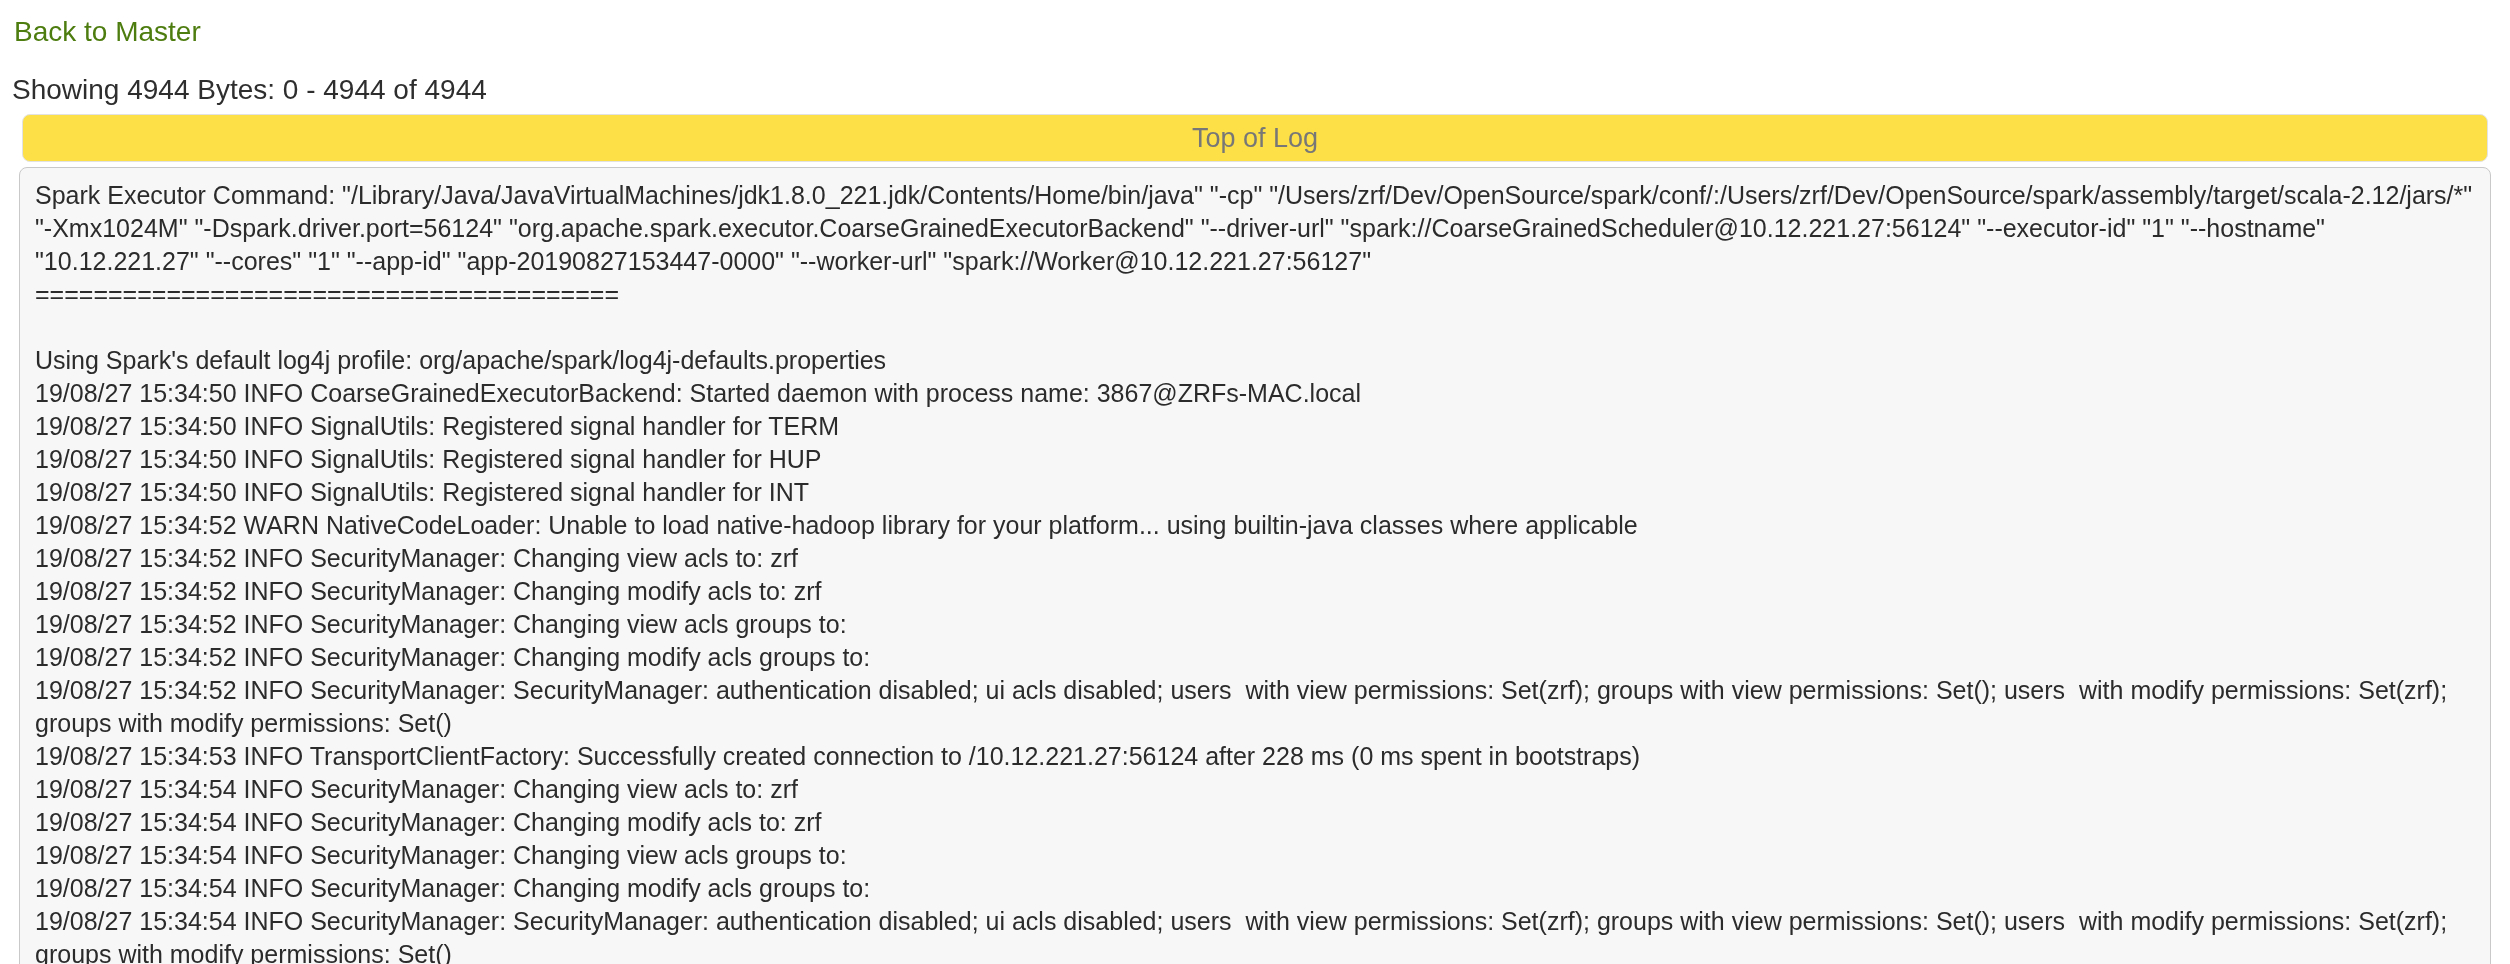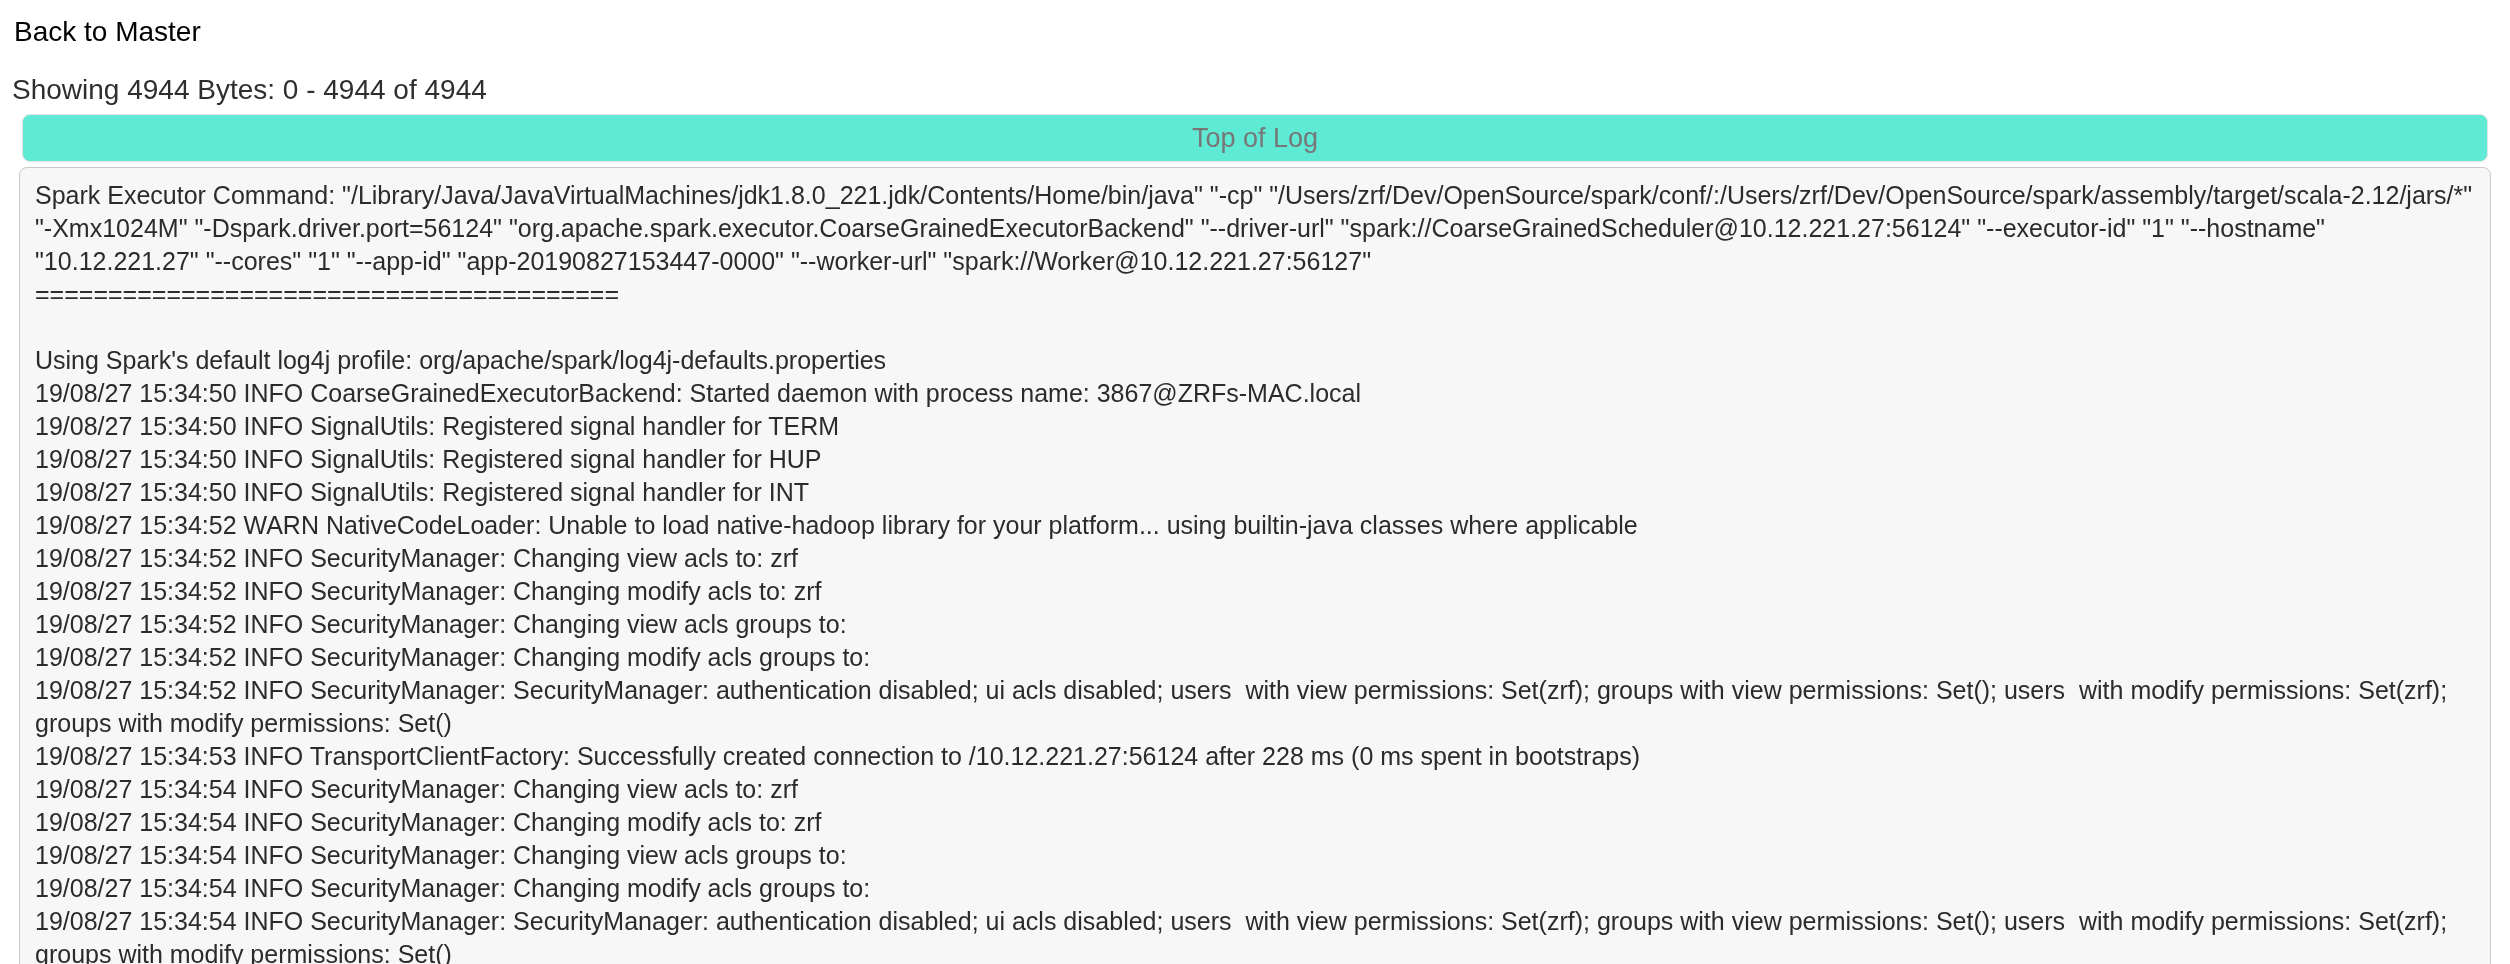--- a/index.html
+++ b/index.html
@@ -14,34 +14,34 @@
   .page {
     position: relative;
     width: 2510px;
     height: 964px;
   }
   .back-link {
     display: inline-block;
     margin: 16px 0 0 14px;
     font-size: 28px;
     line-height: 32px;
-    color: #000000;
+    color: #4d7c0f;
     text-decoration: none;
     cursor: pointer;
   }
   .byte-range {
     margin: 26px 4px 0 12px;
     font-size: 28px;
     line-height: 32px;
     color: #2e2e2e;
   }
   .log-nav-bar {
     margin: 8px 22px 0 22px;
     height: 48px;
-    background: #5eead4;
+    background: #fde047;
     border: 1px solid #e2e2e2;
     border-radius: 8px;
     display: flex;
     align-items: center;
     justify-content: center;
     cursor: pointer;
   }
   .log-nav-bar span {
     font-size: 27px;
     color: #777777;

